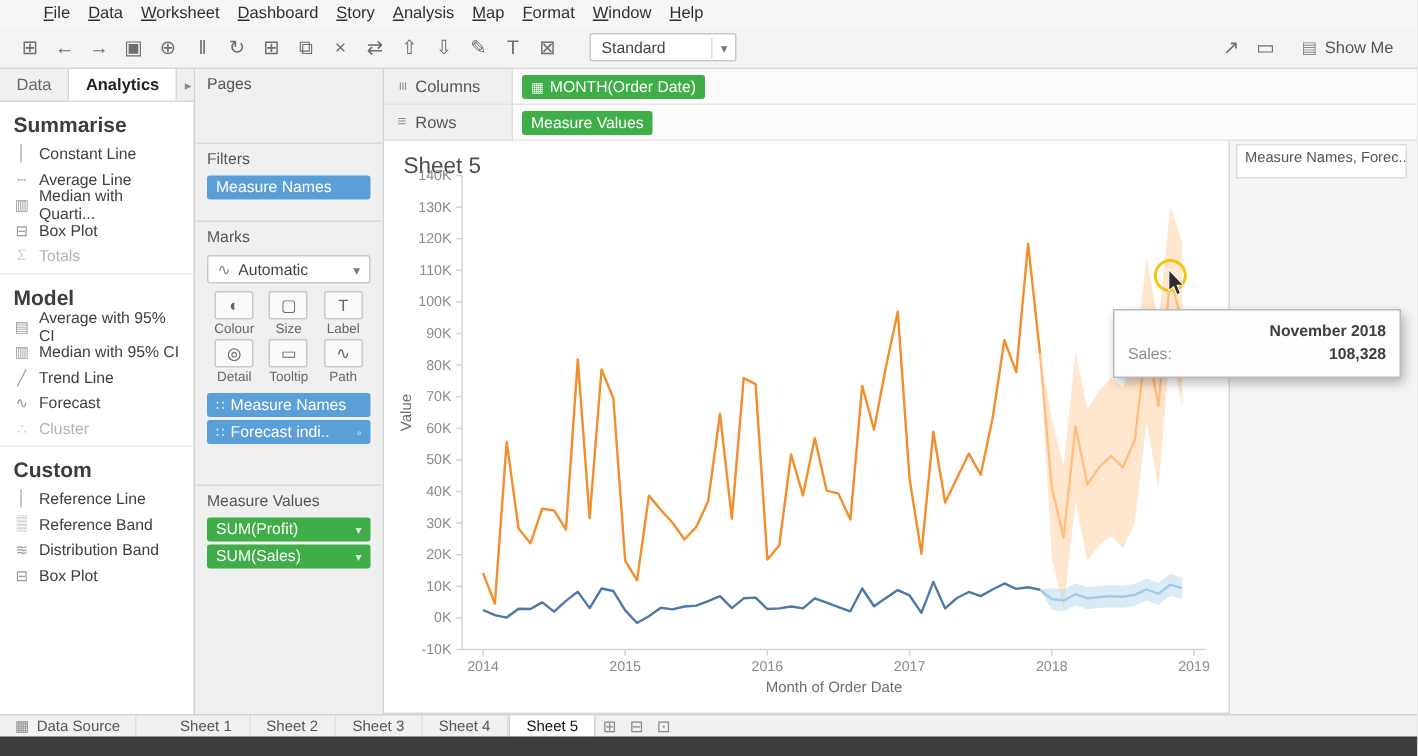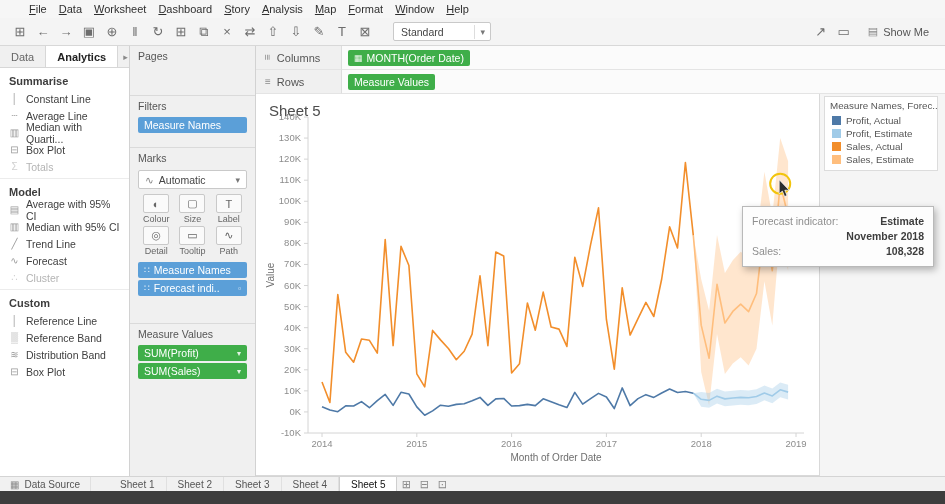--- a/index.html
+++ b/index.html
@@ -16,21 +16,21 @@
 #toolbar-right{margin-left:auto;display:flex;align-items:center;gap:6px}
 #show-me{display:flex;gap:5px;align-items:center;color:#555;font-size:11px;padding:2px 7px}
 
 #left-pane{position:absolute;left:0;top:46px;width:130px;bottom:28px;background:#fff;border-right:1px solid #d2d2d2}
 #pane-tabs{height:22px;background:#f0f0f0;border-bottom:1px solid #d7d7d7;display:flex;align-items:stretch}
 .pane-tab{padding:0 11px;display:flex;align-items:center;color:#666}
 .pane-tab.active{background:#fff;color:#222;font-weight:bold;border-left:1px solid #d7d7d7;border-right:1px solid #d7d7d7}
 #pane-more{margin-left:auto;display:flex;align-items:center;padding:0 5px;color:#888;font-size:9px}
 .section{padding-bottom:3px}
 .section+.section{border-top:1px solid #ececec}
-.section-title{font-weight:bold;font-size:11px;color:#3d3d3d;padding:7px 9px 3px}
+.section-title{font-weight:bold;font-size:14px;color:#3d3d3d;padding:7px 9px 3px}
 .an-item{display:flex;align-items:center;gap:6px;height:17px;padding:0 9px;font-size:10.5px;color:#404040}
 .an-item .ic{width:11px;color:#9a9a9a;font-size:10px;text-align:center;flex:none}
 .an-item.disabled{color:#b4b4b4}
 .an-item.disabled .ic{color:#d0d0d0}
 
 #shelf-col{position:absolute;left:130px;top:46px;width:126px;bottom:28px;background:#f0f0f0;border-right:1px solid #d2d2d2}
 .card{position:absolute;left:0;width:100%;border-bottom:1px solid #dadada;background:#f0f0f0}
 .card-title{font-size:10.5px;color:#555;padding:4px 8px 3px}
 #card-pages{top:0;height:50px}
 #card-filters{top:50px;height:52px}
@@ -365,46 +365,24 @@
           <polyline points="437.3,141.39466666666664 445.20000000000005,231.13866666666667 453.1,264.2133333333333 461,190.26933333333332 468.90000000000003,229.03199999999998 476.8,217.44533333333334 484.70000000000005,210.072 492.6,217.656 500.5,199.53866666666664 508.40000000000003,132.54666666666665 516.3,176.78666666666666 524.2,89.78133333333332 532.1,122.01333333333332" fill="none" stroke="#ffbe7d" stroke-width="1.6" stroke-linejoin="round"></polyline>
           <polyline points="437.3,299.18399999999997 445.20000000000005,305.29333333333335 453.1,306.3466666666667 461,302.1333333333333 468.90000000000003,304.872 476.8,304.02933333333334 484.70000000000005,303.39733333333334 492.6,303.8186666666667 500.5,302.55466666666666 508.40000000000003,298.97333333333336 516.3,301.92266666666666 524.2,295.81333333333333 532.1,298.1306666666667" fill="none" stroke="#a0cbe8" stroke-width="1.6" stroke-linejoin="round"></polyline>
           <polyline points="66,312.6666666666667 73.9,316.0373333333333 81.8,317.72266666666667 89.7,311.824 97.6,312.0346666666667 105.5,307.61066666666665 113.4,313.72 121.30000000000001,306.5573333333333 129.2,300.448 137.10000000000002,311.4026666666667 145,298.34133333333335 152.9,300.02666666666664 160.8,312.87733333333335 168.7,321.304 176.60000000000002,316.88 184.5,311.192 192.4,312.24533333333335 200.3,310.34933333333333 208.20000000000002,309.71733333333333 216.1,306.76800000000003 224,303.39733333333334 231.9,311.4026666666667 239.8,304.872 247.70000000000002,304.4506666666667 255.60000000000002,312.0346666666667 263.5,311.61333333333334 271.4,310.34933333333333 279.3,311.61333333333334 287.20000000000005,304.872 295.1,307.8213333333333 303,310.77066666666667 310.9,313.5093333333333 318.8,298.34133333333335 326.7,310.13866666666667 334.6,304.66133333333335 342.5,299.3946666666667 350.40000000000003,302.976 358.3,314.56266666666664 366.2,293.9173333333333 374.1,311.61333333333334 382,304.66133333333335 389.90000000000003,300.65866666666665 397.8,303.39733333333334 405.7,298.97333333333336 413.6,294.97066666666666 421.5,298.552 429.40000000000003,297.4986666666667 437.3,299.18399999999997" fill="none" stroke="#4e79a7" stroke-width="1.6" stroke-linejoin="round"></polyline>
           <polyline points="66,288.01866666666666 73.9,308.4533333333333 81.8,200.59199999999998 89.7,258.31466666666665 97.6,268.216 105.5,245.04266666666666 113.4,246.30666666666667 121.30000000000001,259.1573333333333 129.2,145.60799999999998 137.10000000000002,251.57333333333332 145,152.3493333333333 152.9,171.51999999999998 160.8,279.80266666666665 168.7,292.864 176.60000000000002,236.40533333333332 184.5,245.88533333333334 192.4,254.52266666666668 200.3,265.688 208.20000000000002,257.2613333333333 216.1,240.19733333333332 224,181.84266666666664 231.9,251.784 239.8,158.03733333333332 247.70000000000002,162.04 255.60000000000002,278.96 263.5,269.69066666666663 271.4,209.01866666666666 279.3,236.19466666666665 287.20000000000005,198.064 295.1,233.03466666666665 303,235.1413333333333 310.9,252.416 318.8,163.30399999999997 326.7,192.37599999999998 334.6,150.664 342.5,113.79733333333331 350.40000000000003,225.45066666666668 358.3,275.168 366.2,193.85066666666665 374.1,241.04 382,224.608 389.90000000000003,208.38666666666666 397.8,222.50133333333332 405.7,185.00266666666664 413.6,132.75733333333332 421.5,154.03466666666665 429.40000000000003,68.50399999999996 437.3,141.39466666666664" fill="none" stroke="#f28e2b" stroke-width="1.6" stroke-linejoin="round"></polyline>
           <circle cx="524.2" cy="89.72234666666665" r="10" fill="none" stroke="#f2c40d" stroke-width="2"></circle>
           <path d="M523.2 85.72234666666665 l0 14 l3.2 -2.6 l2.2 5.4 l2.4 -1 l-2.2 -5.3 l4.4 0 z" fill="#2d2d2d" stroke="#fff" stroke-width="0.7"></path>
         </svg>
     </div>
     <div id="legend">
       <div id="legend-title">Measure Names, Forec...</div>
-      <div id="legend-items">
-          <div class="legend-item">
-            <span class="legend-chip" style="background: rgb(78, 121, 167);"></span>
-            <span>Profit, Actual</span>
-          </div>
-          <div class="legend-item">
-            <span class="legend-chip" style="background: rgb(160, 203, 232);"></span>
-            <span>Profit, Estimate</span>
-          </div>
-          <div class="legend-item">
-            <span class="legend-chip" style="background: rgb(242, 142, 43);"></span>
-            <span>Sales, Actual</span>
-          </div>
-          <div class="legend-item">
-            <span class="legend-chip" style="background: rgb(255, 190, 125);"></span>
-            <span>Sales, Estimate</span>
-          </div>
-        </div>
     </div>
   </div>
 
   <div id="tooltip">
-      <div class="tt-row">
-        <span class="tt-label">Forecast indicator:</span>
-        <span class="tt-value">Estimate</span>
-      </div>
       <div class="tt-row">
         <span class="tt-value">November 2018</span>
       </div>
       <div class="tt-row">
         <span class="tt-label">Sales:</span>
         <span class="tt-value">108,328</span>
       </div>
     </div>
 
   <div id="bottom-tabs">

